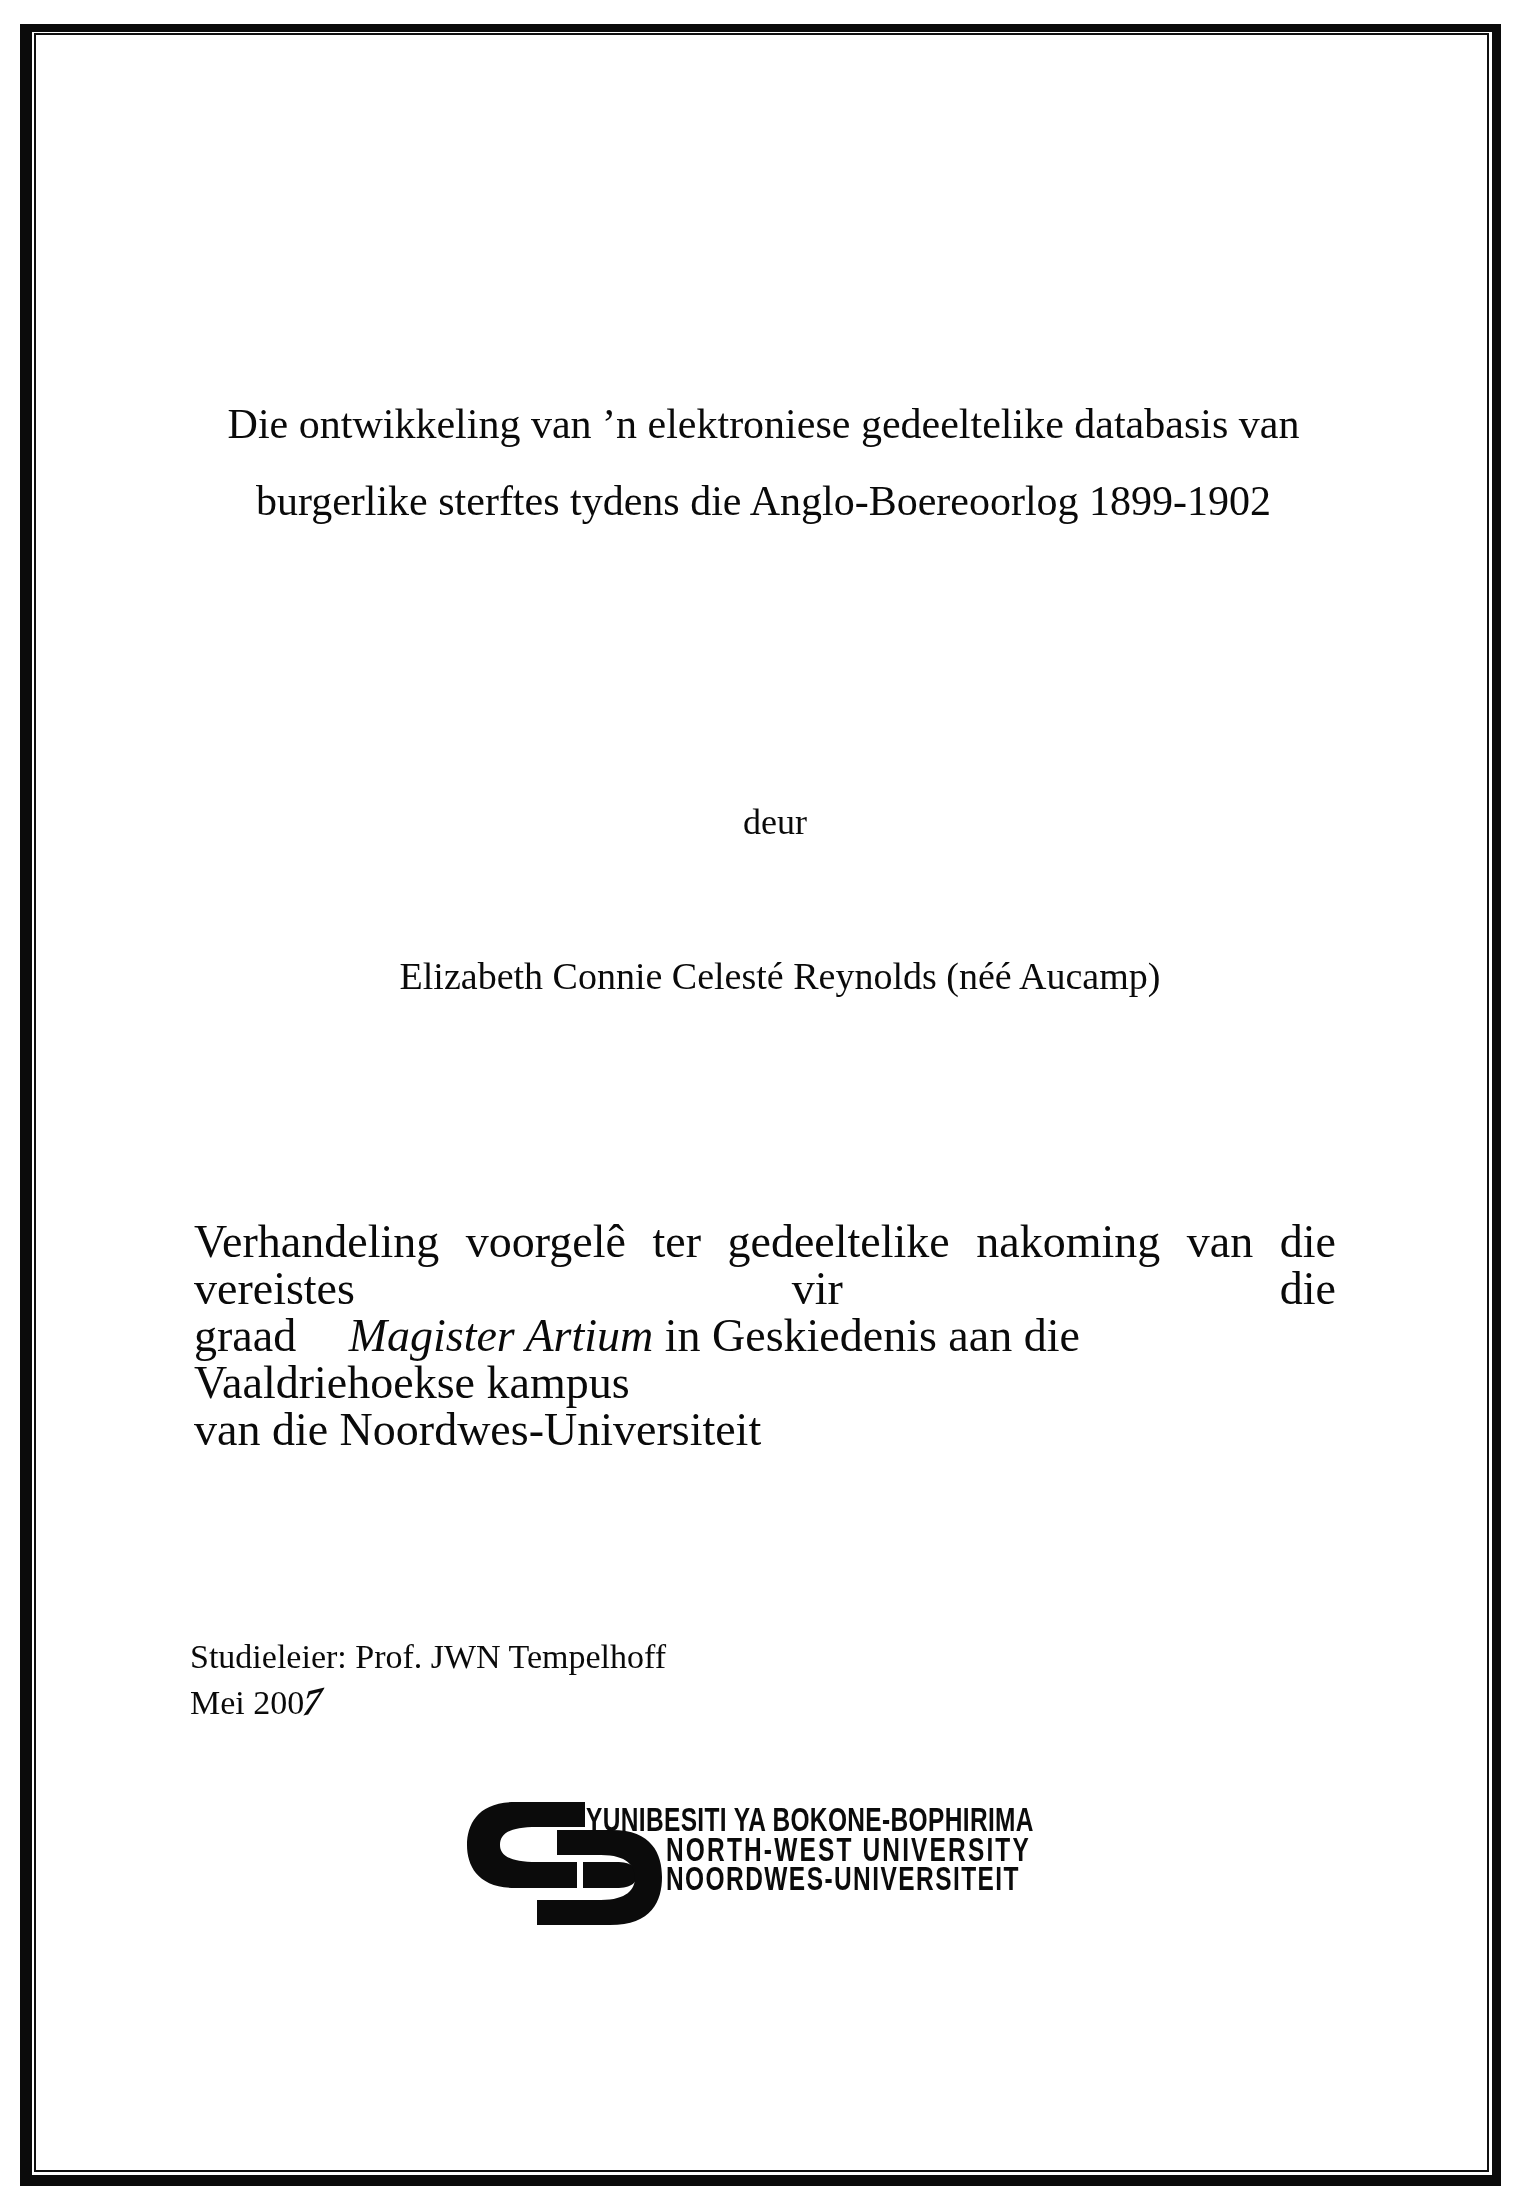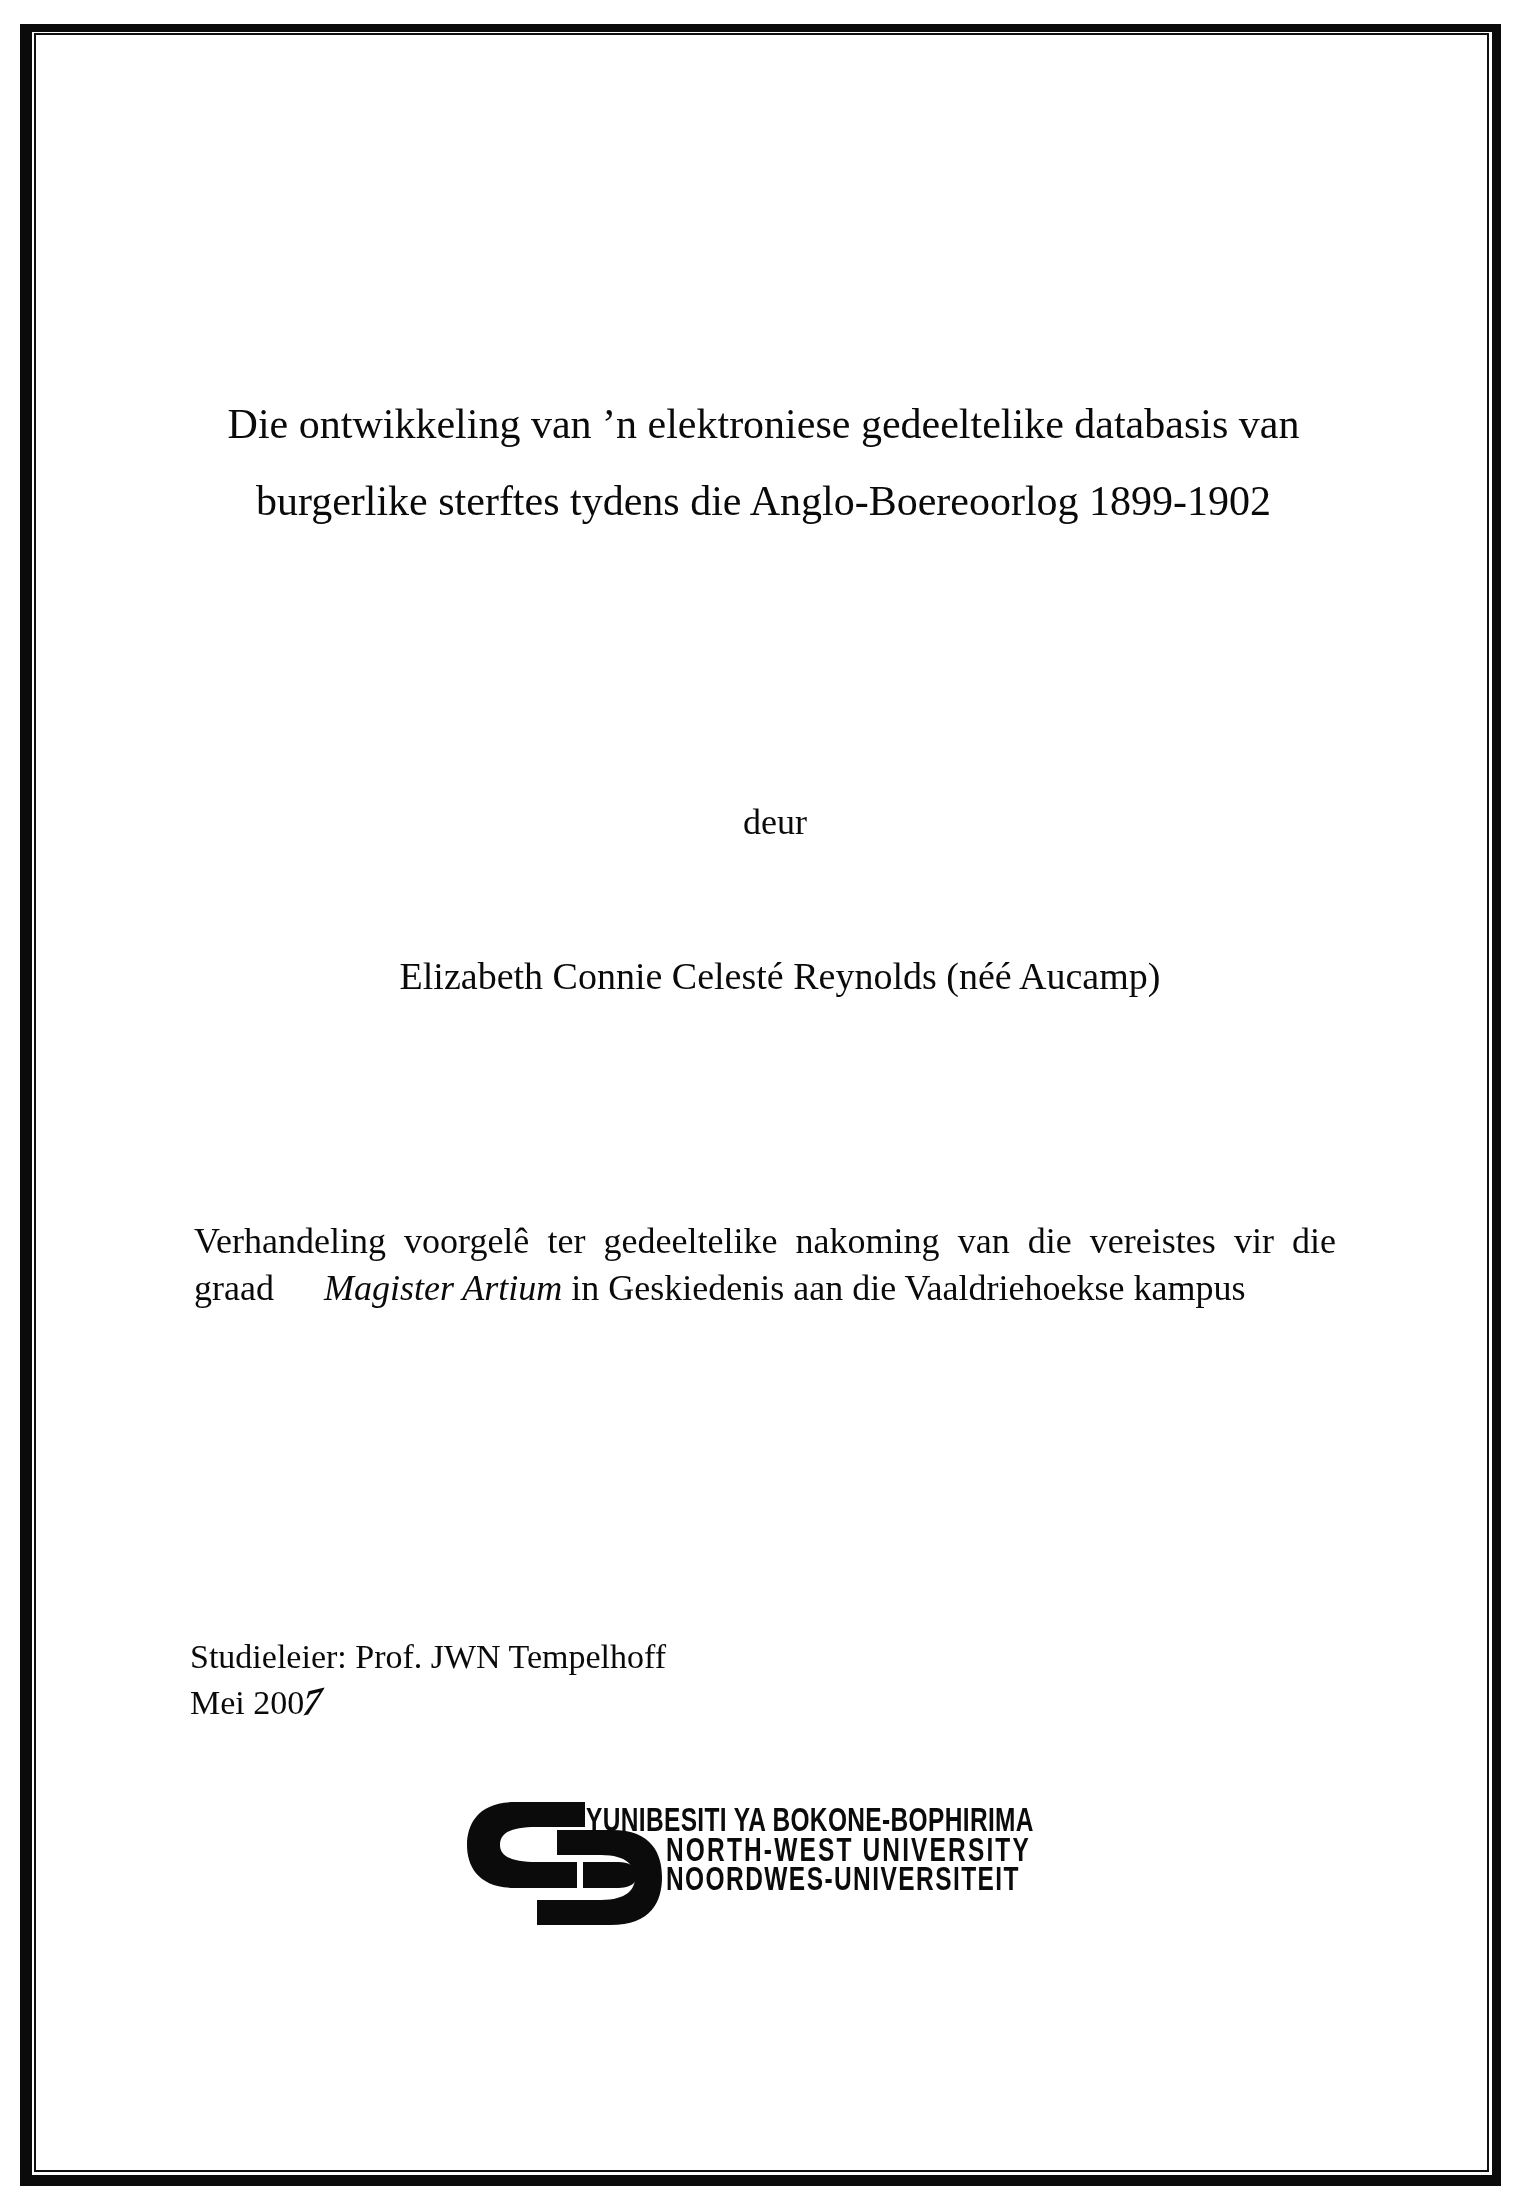--- a/index.html
+++ b/index.html
@@ -52,21 +52,21 @@
     top: 955px;
     text-align: center;
     font-size: 38px;
     line-height: 42px;
     white-space: nowrap;
   }
   .statement {
     position: absolute;
     left: 194px; top: 1218px;
     width: 1142px;
-    font-size: 36px;
+    font-size: 46px;
     line-height: 47px;
     font-family: Liberation Serif, serif;
   }
   .statement .just {
     text-align: justify;
     text-align-last: justify;
   }
   .statement .ital { font-style: italic; margin-left: 41px; }
   .supervisor {
     position: absolute;
@@ -120,20 +120,21 @@
   <div class="title-line title-1">Die ontwikkeling van ’n elektroniese gedeeltelike databasis van</div>
   <div class="title-line title-2">burgerlike sterftes tydens die Anglo-Boereoorlog 1899-1902</div>
 
   <div class="byline">deur</div>
 
   <div class="author">Elizabeth Connie Celesté Reynolds (néé Aucamp)</div>
 
   <div class="statement">
     <div class="just">Verhandeling voorgelê ter gedeeltelike nakoming van die vereistes vir die</div>
     <div><span>graad </span><span class="ital">Magister Artium</span><span> in Geskiedenis aan die Vaaldriehoekse kampus</span></div>
+    <div>van die Noordwes-Universiteit</div>
   </div>
 
   <div class="supervisor">Studieleier: Prof. JWN Tempelhoff</div>
 
   <div class="dateline"><span>Mei 200</span><span class="hand7">7</span></div>
 
   <svg class="logo-mark" viewBox="455 1795 220 140" xmlns="http://www.w3.org/2000/svg">
 
     <path fill="#0b0b0b" d="M 585 1802
       L 515 1802

